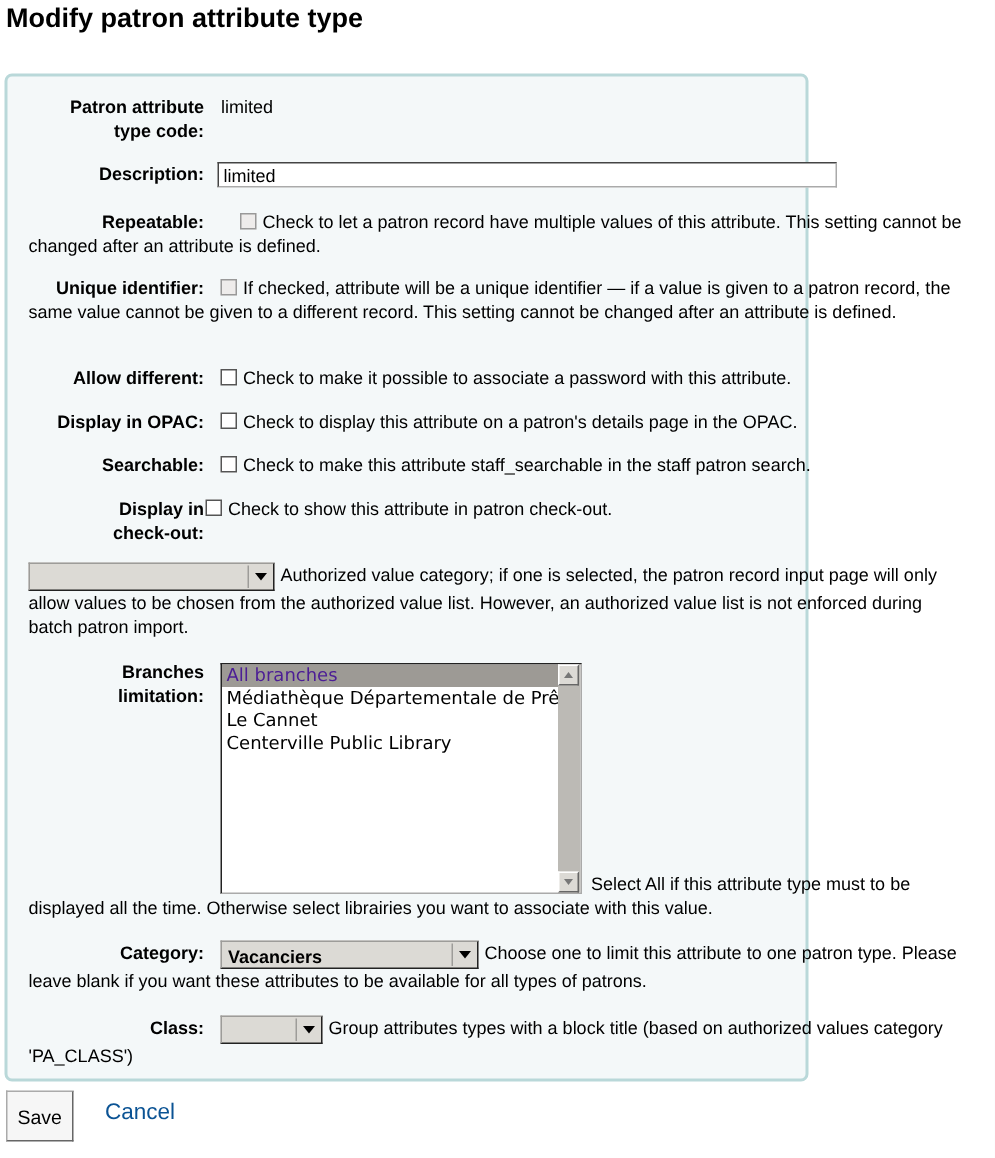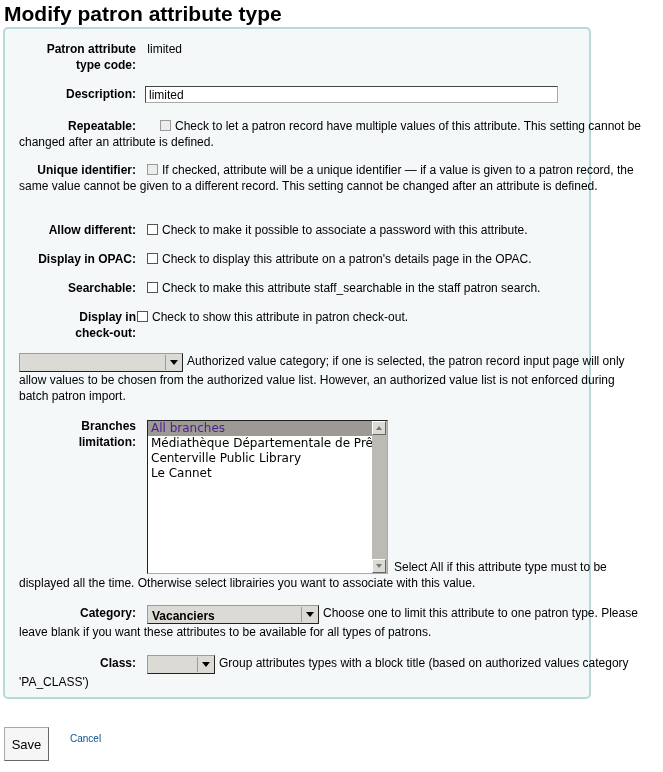--- a/index.html
+++ b/index.html
@@ -3,25 +3,25 @@
 <meta charset="utf-8">
 <style>
   html, body { margin: 0; padding: 0; background: #ffffff; }
   body {
     width: 663px; height: 772px; overflow: hidden;
     font-family: "Liberation Sans", sans-serif; font-size: 12px; color: #000;
     position: relative;
   }
   h1 {
     margin: 0; position: absolute; left: 4px; top: 2px;
-    font-size: 21px; font-weight: bold; font-family: "Liberation Sans", sans-serif;
+    font-size: 18px; font-weight: bold; font-family: "Liberation Sans", sans-serif;
     letter-spacing: 0;
   }
   .fieldset {
-    position: absolute; left: 3px; top: 27px; width: 588px; height: 672px;
+    position: absolute; left: 3px; top: 49px; width: 536px; height: 672px;
     background: #f4f8f9; border: 2px solid #b9d8d9; border-radius: 5px;
     box-sizing: border-box;
   }
   .row { position: absolute; left: 14px; width: 626px; line-height: 16px; font-size: 12px; }
   .lbl {
     display: inline-block; width: 117px; text-align: right; font-weight: bold;
     vertical-align: top;
   }
   .lbl-float { float: left; width: 117px; text-align: right; font-weight: bold; margin-right: 11px; }
   .cb {
@@ -72,21 +72,21 @@
   .scroll .down::after {
     content: ""; position: absolute; left: 3px; top: 4px;
     border-left: 3px solid transparent; border-right: 3px solid transparent; border-top: 4px solid #777;
   }
   .save-btn {
     position: absolute; left: 4px; top: 727px; width: 45px; height: 34px; box-sizing: border-box;
     background: #f6f6f6; border: 1px solid #aaa; border-bottom-color: #666; border-right-color: #666;
     font-family: "Liberation Sans", sans-serif; font-size: 13px; color: #000; padding: 0;
   }
   .cancel-link {
-    position: absolute; left: 70px; top: 733px; font-size: 10px; color: #0b5394; text-decoration: none;
+    position: absolute; left: 70px; top: 733px; font-size: 15px; color: #0b5394; text-decoration: none;
   }
 </style>
 </head>
 <body>
 
 <h1>Modify patron attribute type</h1>
 
 <div class="fieldset">
 
   <div class="row" style="top:12px;">
@@ -126,22 +126,22 @@
   <div class="row" style="top:324px;">
     <span class="select" style="width:164px;margin-right:4px;"><span class="val"></span><span class="btn"></span></span><span>Authorized value category; if one is selected, the patron record input page will only allow values to be chosen from the authorized value list. However, an authorized value list is not enforced during batch patron import.</span>
   </div>
 
   <div class="row" style="top:389px;">
     <span class="lbl"><span>Branches</span><br><span>limitation:</span></span>
   </div>
   <div class="listbox">
     <div class="opt sel">All branches</div>
     <div class="opt">Médiathèque Départementale de Prêt</div>
+    <div class="opt">Le Cannet</div>
     <div class="opt">Centerville Public Library</div>
-    <div class="opt">Le Cannet</div>
     <div class="scroll">
       <div class="arrow up"></div>
       <div class="arrow down"></div>
     </div>
   </div>
   <div class="row" style="top:530px;line-height:16px;">
     <span style="display:inline-block;width:375px;"></span><span>Select All if this attribute type must to be displayed all the time. Otherwise select librairies you want to associate with this value.</span>
   </div>
 
   <div class="row" style="top:576px;">

